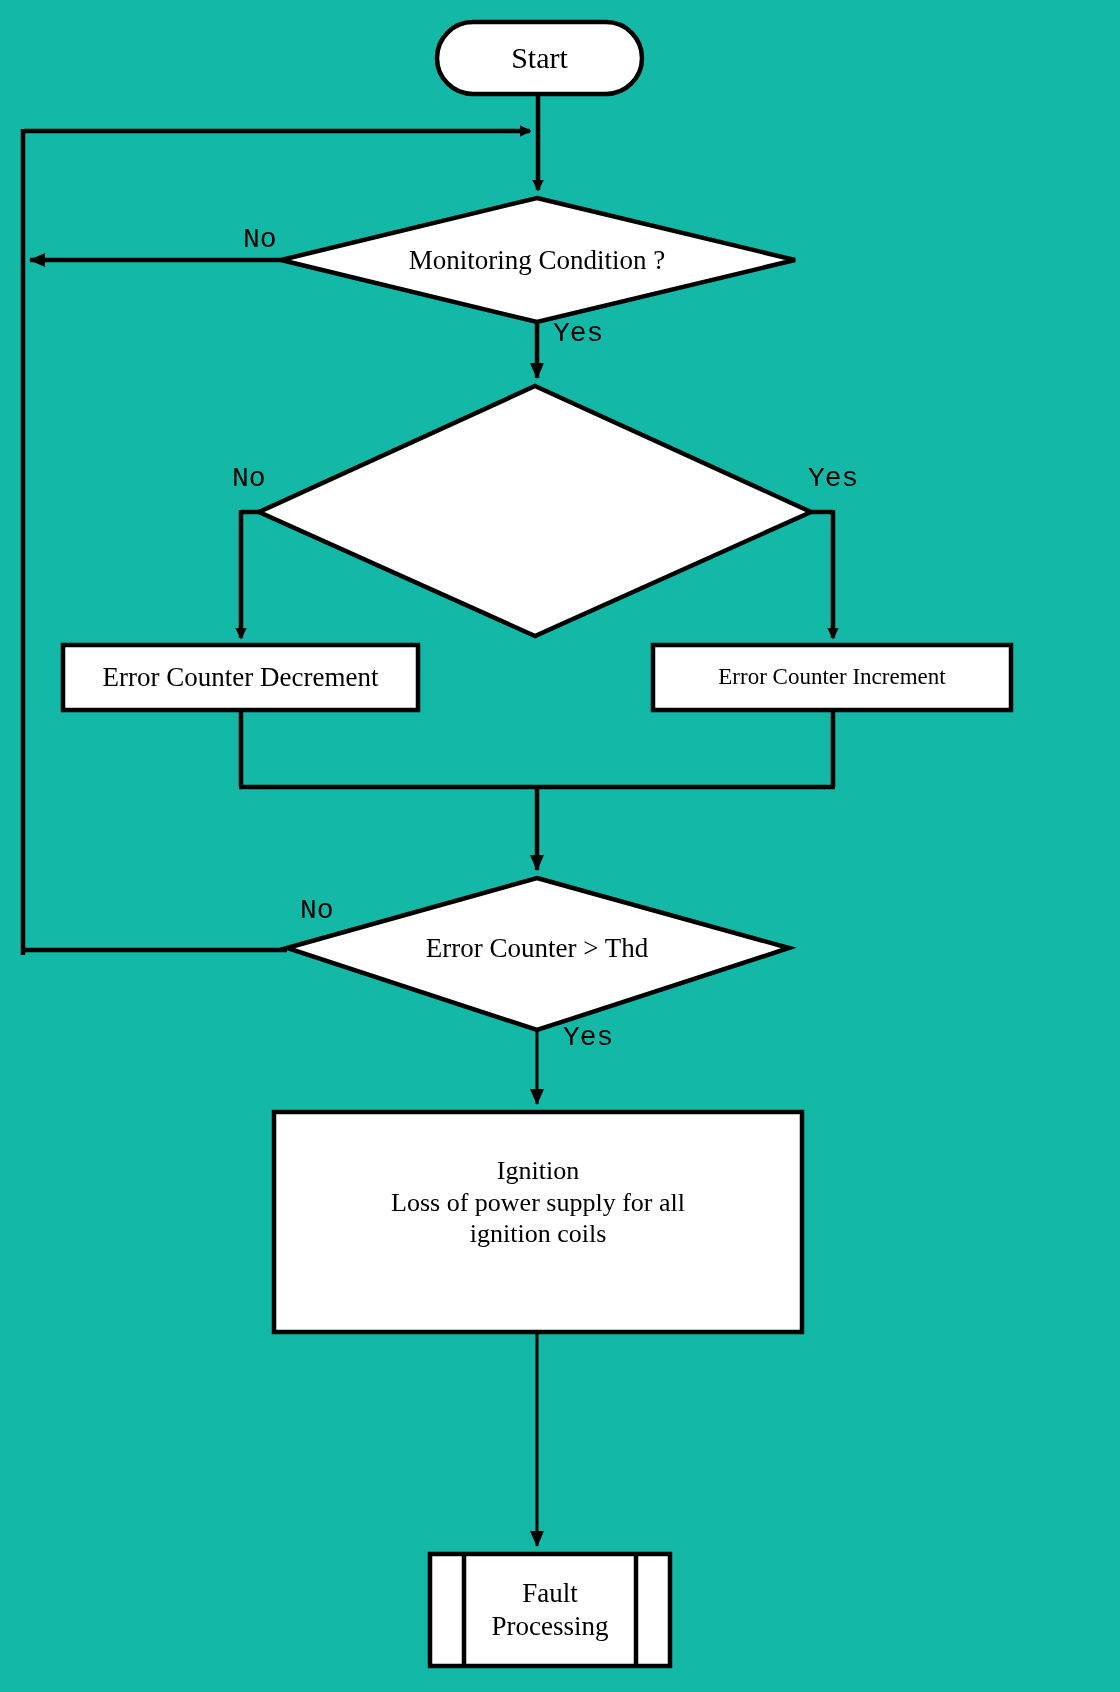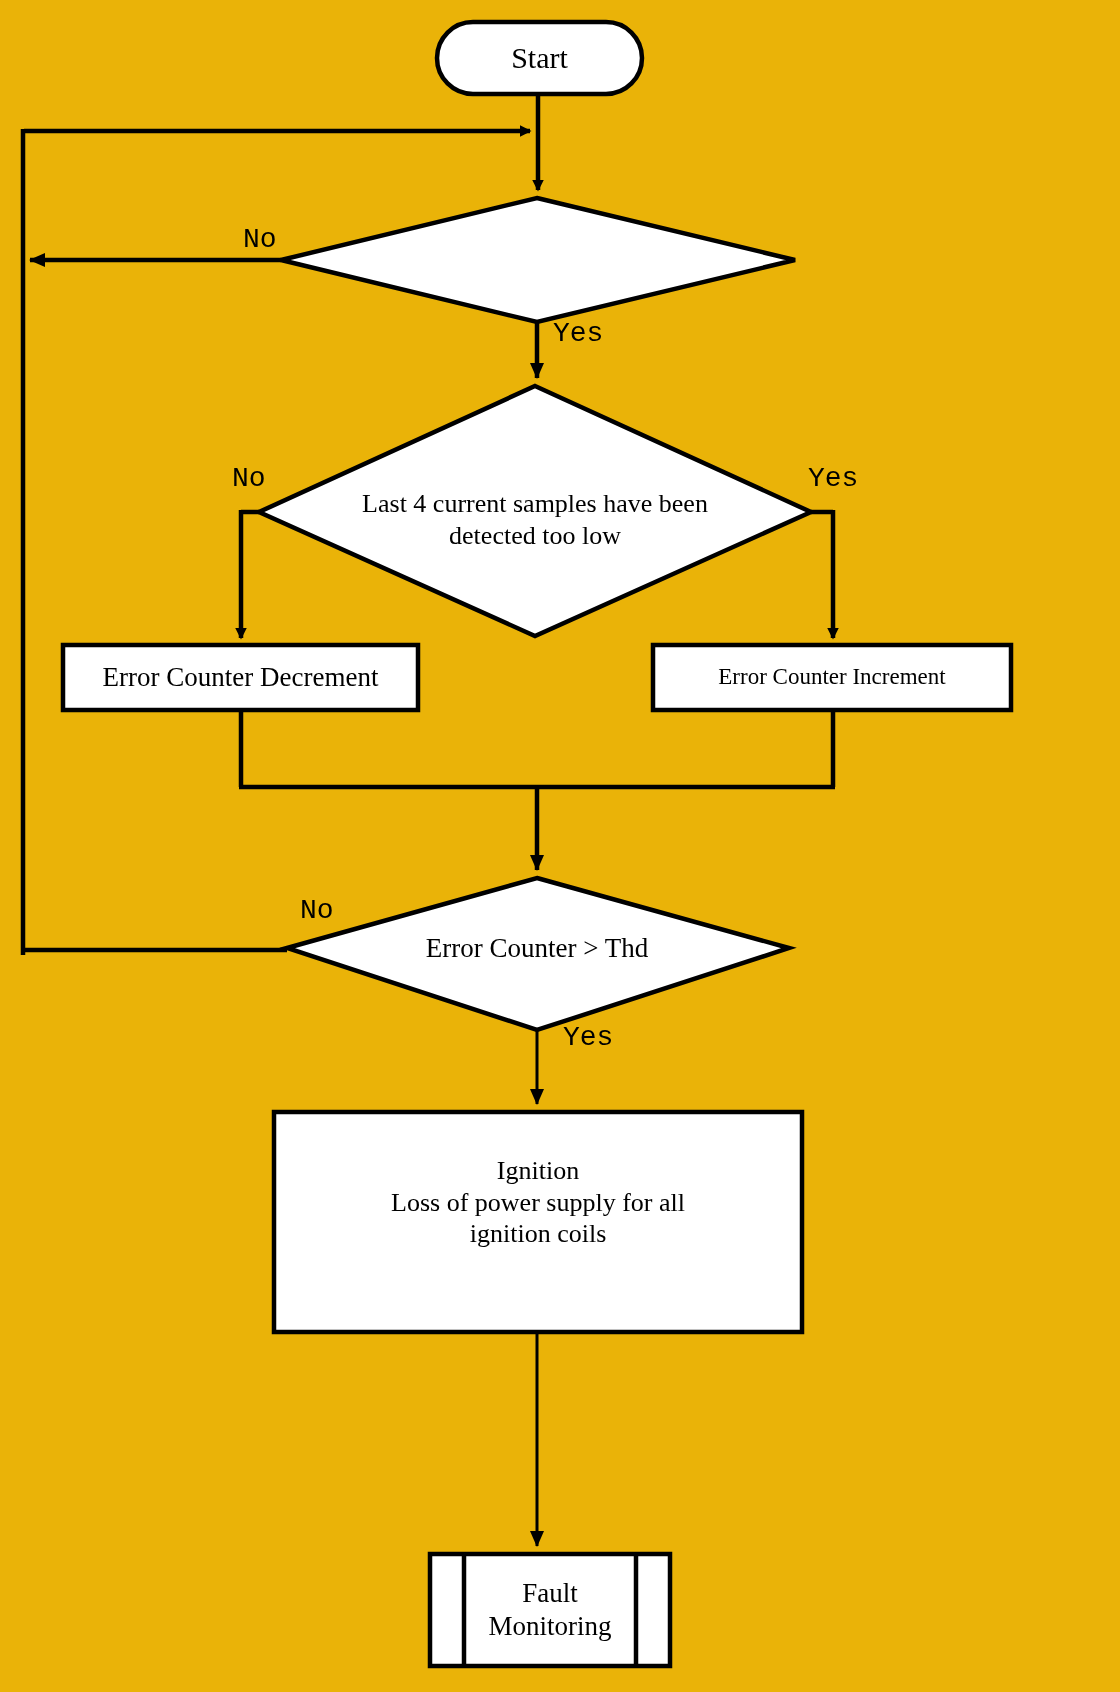--- a/index.html
+++ b/index.html
@@ -8,21 +8,21 @@
     background: #ffffff;
   }
   body {
     font-family: "Liberation Serif", "DejaVu Serif", serif;
     color: #000000;
   }
   #canvas {
     position: relative;
     width: 1120px;
     height: 1692px;
-    background: #eab308;
+    background: #14b8a6;
     overflow: hidden;
   }
   #flow-svg {
     position: absolute;
     top: 0;
     left: 0;
     width: 1120px;
     height: 1692px;
   }
   .node-text {
@@ -141,36 +141,35 @@
       <line x1="537" y1="1030" x2="537" y2="1104" stroke="#000000" stroke-width="3" marker-end="url(#arrowFilledWide)"></line>
     </g>
 
     <g>
       <line x1="537" y1="1332" x2="537" y2="1546" stroke="#000000" stroke-width="3" marker-end="url(#arrowFilledWide)"></line>
     </g>
   </svg>
 
   <div class="node-text" style="left:437px; top:22px; width:205px; height:72px; font-size:30px;">Start</div>
 
+  <div class="node-text" style="left:347px; top:236px; width:380px; height:48px; font-size:27px;">Monitoring Condition ?</div>
 
-  <div class="node-text" style="left:310px; top:482px; width:450px; height:76px; font-size:26px;">Last 4 current samples have been
-detected too low</div>
 
   <div class="node-text" style="left:63px; top:645px; width:355px; height:65px; font-size:27px;">Error Counter Decrement</div>
 
   <div class="node-text" style="left:653px; top:645px; width:358px; height:65px; font-size:23px;">Error Counter Increment</div>
 
   <div class="node-text" style="left:357px; top:925px; width:360px; height:46px; font-size:27px;">Error Counter &gt;  Thd</div>
 
   <div class="node-text" style="left:274px; top:1140px; width:528px; height:125px; font-size:26px;">Ignition
 Loss of power supply for all
 ignition coils</div>
 
   <div class="node-text" style="left:464px; top:1554px; width:172px; height:112px; font-size:27px;">Fault
-Monitoring</div>
+Processing</div>
 
   <div class="edge-label" style="left:243px; top:224px; font-size:28px;">No</div>
 
   <div class="edge-label" style="left:553px; top:318px; font-size:28px;">Yes</div>
 
   <div class="edge-label" style="left:232px; top:463px; font-size:28px;">No</div>
 
   <div class="edge-label" style="left:808px; top:463px; font-size:28px;">Yes</div>
 
   <div class="edge-label" style="left:300px; top:895px; font-size:28px;">No</div>

